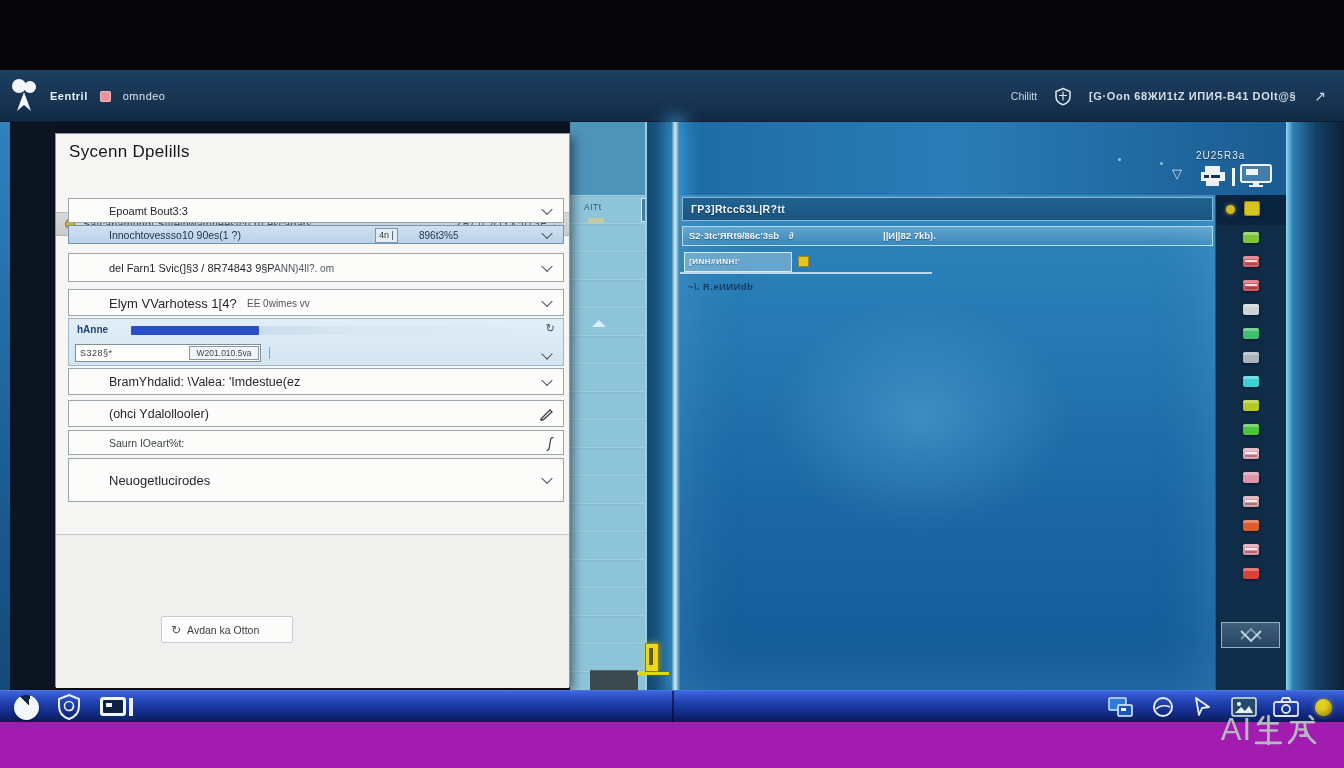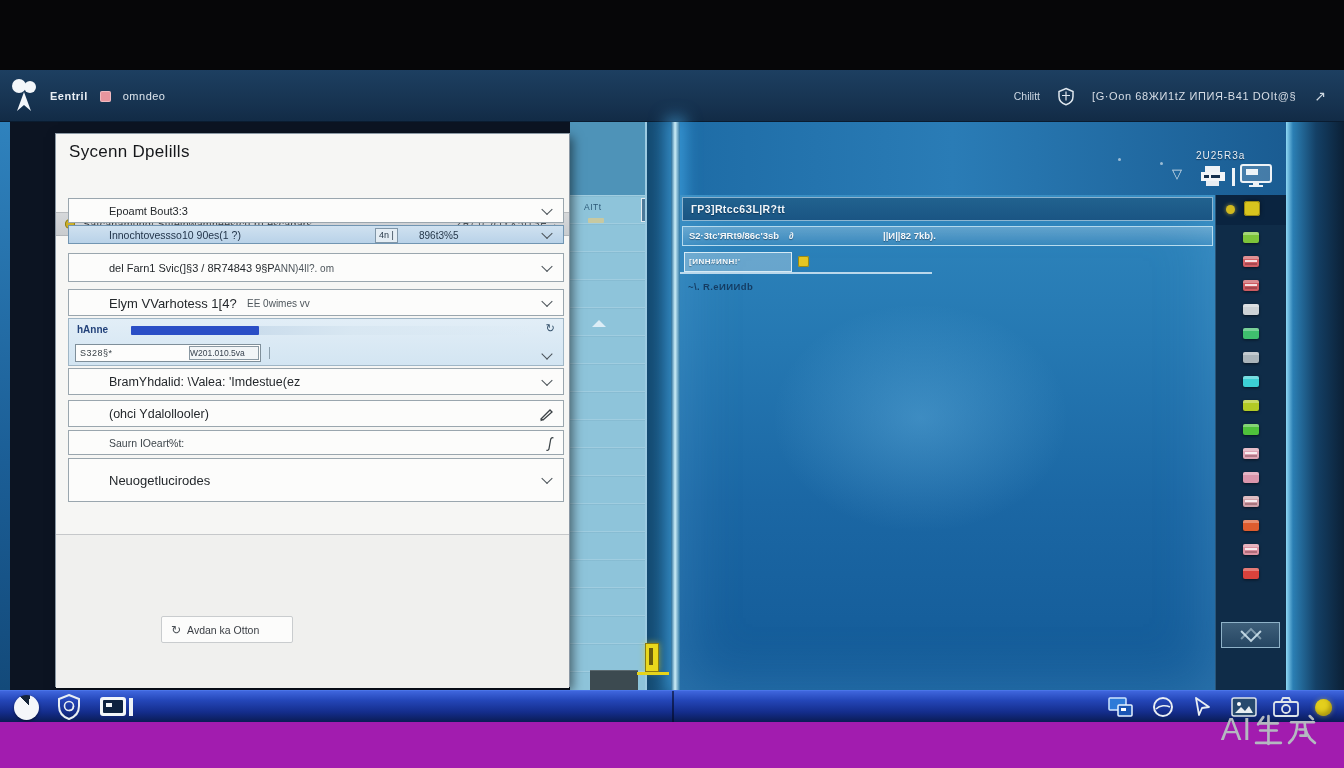--- a/index.html
+++ b/index.html
@@ -16,21 +16,21 @@
   .menubar{left:0;top:70px;width:1344px;height:52px;
            background:linear-gradient(180deg,#1d3f61 0%,#16324f 70%,#122b46 100%);
            border-bottom:1px solid #0a1c30;box-sizing:border-box;}
   .mb-left{position:absolute;left:10px;top:0;height:52px;display:flex;align-items:center;gap:12px;}
   .mb-right{position:absolute;right:18px;top:0;height:52px;display:flex;align-items:center;gap:18px;}
   .mb-app{color:#e9eef4;font-size:11px;font-weight:bold;letter-spacing:.5px;}
   .mb-doc{color:#dde5ed;font-size:11px;letter-spacing:.5px;}
   .pink-sq{width:11px;height:11px;border-radius:2px;background:#e8959e;
            box-shadow:inset 0 0 0 1px rgba(255,255,255,.35);}
   .mb-status{color:#ccd7e2;font-size:10.5px;}
-  .mb-info{color:#d6dde6;font-size:11px;letter-spacing:.6px;font-weight:normal;}
+  .mb-info{color:#d6dde6;font-size:11px;letter-spacing:.6px;font-weight:bold;}
   .mb-arrow{color:#cfd9e2;font-size:14px;}
 
   
   .desktop{left:0;top:122px;width:1344px;height:568px;background:#0c1422;}
   .left-edge{left:0;top:0;width:10px;height:568px;
              background:linear-gradient(180deg,#2f82bd,#1b5e96 60%,#134a7a);}
   .dark-zone{left:10px;top:0;width:560px;height:568px;background:#0c1422;}
   .right-sky{left:680px;top:0;width:606px;height:73px;
              background:linear-gradient(90deg,#1e6ca6,#2a7cb6 45%,#1a5c92);}
   .mid-col{left:570px;top:0;width:75px;height:568px;background:#8ec4da;}
@@ -152,21 +152,21 @@
       background:linear-gradient(180deg,#e2eef7,#d3e5f2);border:1px solid #9fb6c6;box-sizing:border-box;}
   .prog-label{position:absolute;left:8px;top:5px;font-size:10px;font-weight:bold;color:#23427a;}
   .prog-track{position:absolute;left:62px;top:7px;width:400px;height:9px;border-radius:1px;
       background:linear-gradient(90deg,#b9cfe4,#d8e7f2 55%,rgba(216,231,242,0));}
   .prog-fill{position:absolute;left:0;top:0;height:100%;background:#2a4ec6;border-radius:1px;}
   .prog-icon{position:absolute;right:8px;top:3px;font-size:11px;color:#33506a;}
   .inputbox{position:absolute;left:6px;top:25px;width:186px;height:18px;background:#fdfdfc;
       border:1px solid #7f8f9a;box-sizing:border-box;}
   .input-val{position:absolute;left:4px;top:3px;font-size:9px;color:#3a4248;letter-spacing:.5px;}
   .input-tab{position:absolute;right:1px;top:1px;width:70px;height:14px;border:1px solid #8a98a2;
-      background:#f2f5f7;box-sizing:border-box;font-size:8.5px;color:#3a4450;text-align:left;line-height:12px;}
+      background:#f2f5f7;box-sizing:border-box;font-size:8.5px;color:#3a4450;text-align:center;line-height:12px;}
   .input-tick{position:absolute;left:200px;top:28px;width:1px;height:12px;background:#8ca0ae;}
   .sub-chev{position:absolute;right:12px;top:31px;width:7px;height:7px;
         border-right:1.6px solid #4a5258;border-bottom:1.6px solid #4a5258;transform:rotate(45deg);}
   .r7{top:234px;height:27px;font-size:12.5px;}
   .r8{top:266px;height:27px;font-size:12.5px;}
   .r8 svg{position:absolute;right:8px;top:6px;}
   .r9{top:296px;height:25px;font-size:10.5px;color:#3e464c;}
   .r9 .trail{position:absolute;right:11px;top:50%;transform:translateY(-50%);font-size:14px;font-style:italic;color:#3a4246;}
   .r10{top:324px;height:44px;font-size:13px;}
   .dlg-divider{position:absolute;left:0;top:400px;width:100%;height:1px;background:#c6c8ca;}

